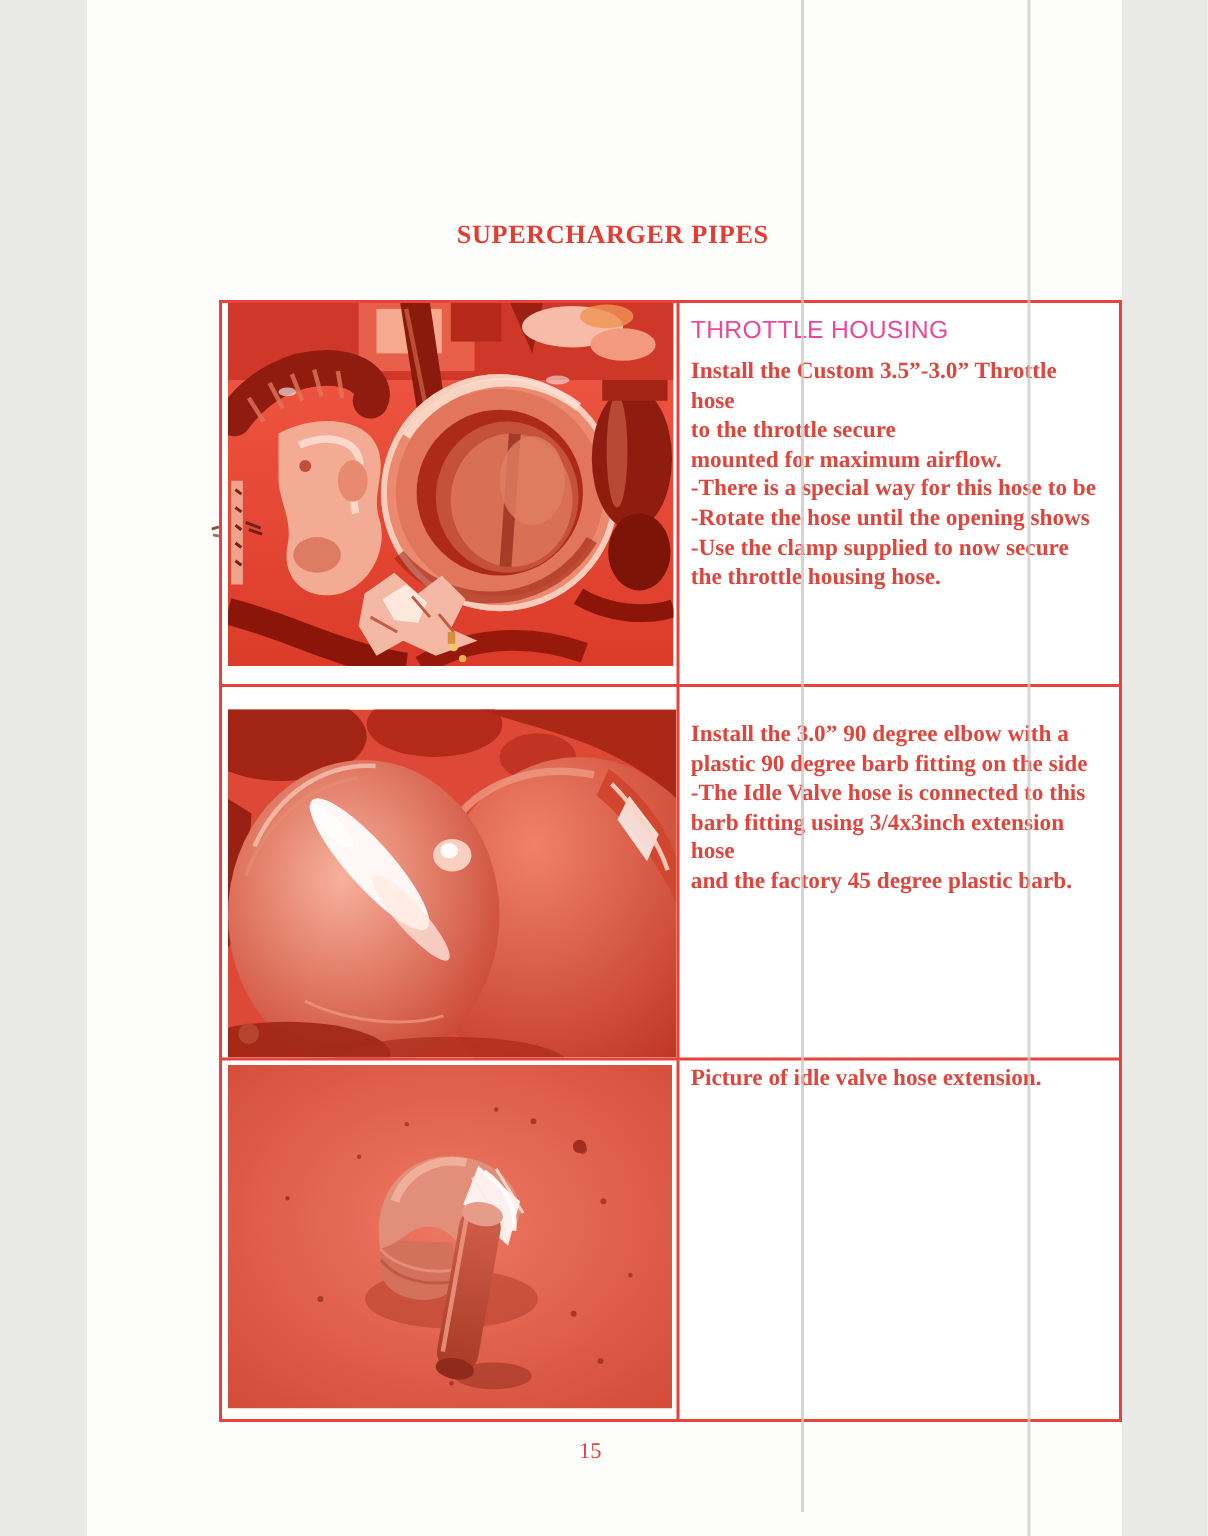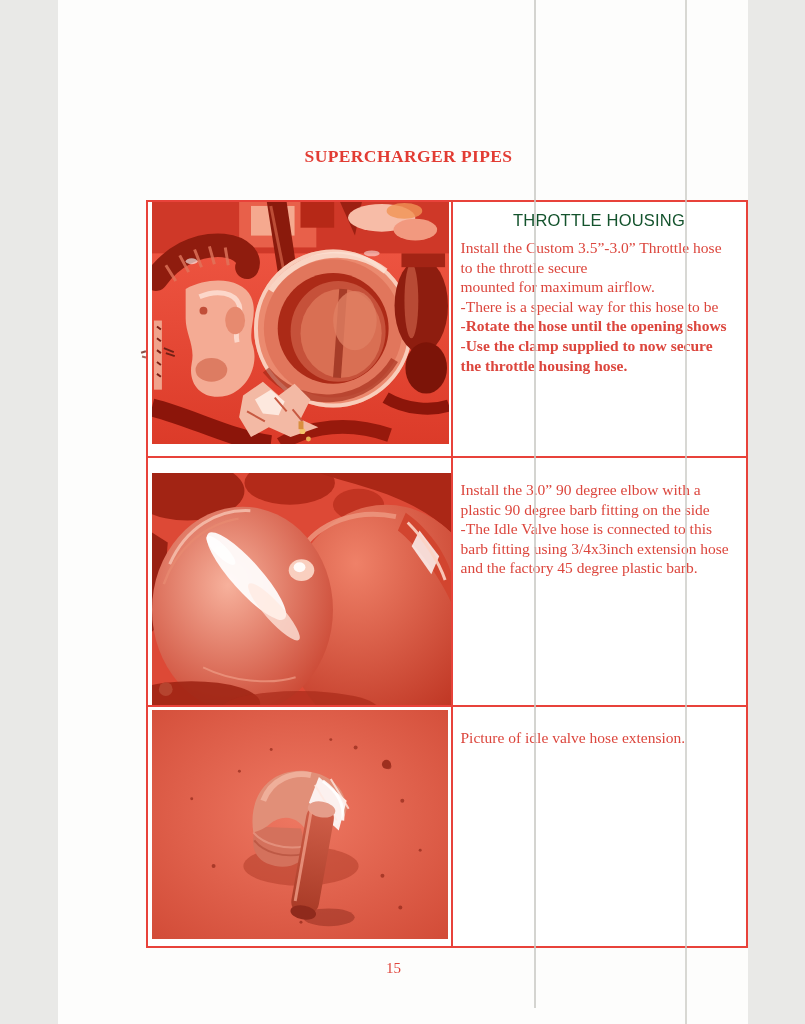--- a/index.html
+++ b/index.html
@@ -32,28 +32,27 @@
   .photo-cell{border-right:2px solid #e8423a;overflow:hidden;}
   .rb{border-bottom:2px solid #e8423a;}
   .text-cell{padding:8px 8px 0 8px;color:#dd4940;}
   .photo-cell svg{display:block;}
   .ph1{margin:0 0 0 4px;}
   .ph2{margin:15px 0 0 4px;}
   .ph3{margin:3px 0 0 4px;}
   .heading-sans{
     font-family:"Liberation Sans",sans-serif;
     font-size:16.5px;font-weight:400;letter-spacing:.2px;
-    color:#14532d;
+    color:#ec4899;
     margin:1px 0 8px 0;
-    text-align:center;
-  }
-  .tline{font-size:15.5px;line-height:19.6px;color:#dc463d;}
+  }
+  .tline{font-size:15.5px;line-height:19.6px;color:#dc463d;font-weight:bold;}
   .tline.bold{font-weight:bold;}
   .pt7{padding-top:22px;}
-  .pt6{padding-top:21px;}
+  .pt6{padding-top:2px;}
   .page-num{
     position:absolute;top:960px;left:0;width:100%;
     text-align:center;transform:translateX(-9px);
     font-size:15px;color:#e0453c;
   }
   .artifact-v{position:absolute;top:0;width:2px;z-index:6;pointer-events:none;}
   .lineA{left:476px;height:1008px;background:#c9c9c4;opacity:.8;}
   .lineB{left:627px;height:1024px;background:#cbcbc6;opacity:.75;}
   .scan-mark{position:absolute;left:83px;top:351px;width:5px;height:2px;background:#6b241a;transform:rotate(-18deg);z-index:7;opacity:.8;}
   .scan-mark2{position:absolute;left:84px;top:356px;width:4px;height:2px;background:#7a2a1e;transform:rotate(12deg);z-index:7;opacity:.7;}

